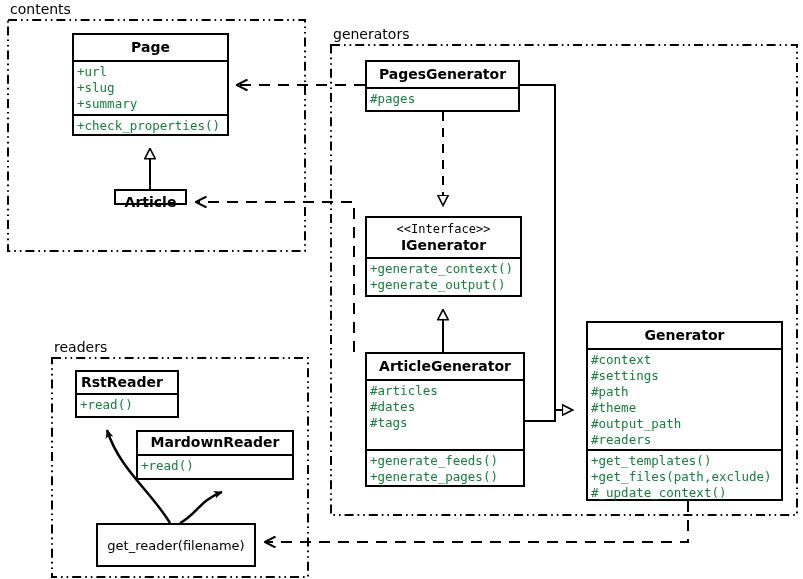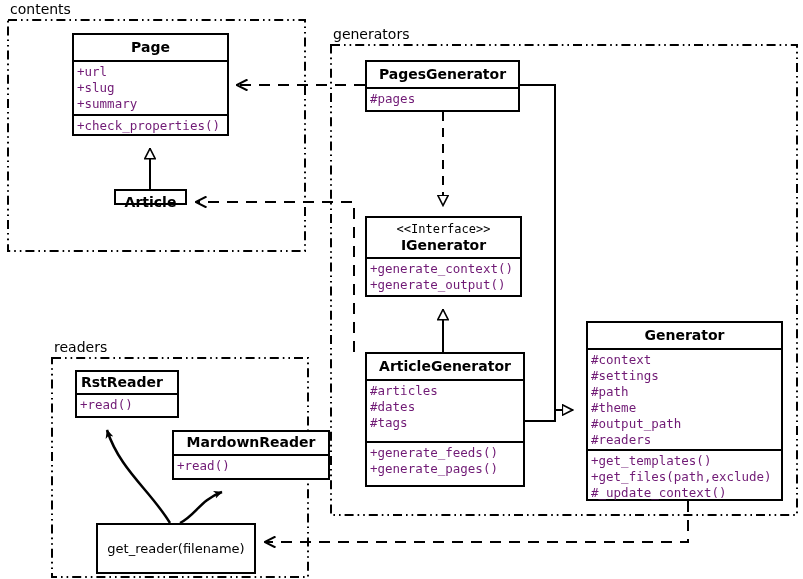--- a/index.html
+++ b/index.html
@@ -50,21 +50,21 @@
   }
   .uml-sep {
     border-top: 2px solid #000;
   }
   .uml-compartment {
     box-sizing: border-box;
     padding: 2px 3px 3px 3px;
     font-family: "DejaVu Sans Mono", monospace;
     font-size: 12.5px;
     line-height: 16px;
-    color: #701a75;
+    color: #15803d;
     white-space: nowrap;
   }
   .uml-compartment div {
     white-space: nowrap;
   }
   .plain-box {
     position: absolute;
     box-sizing: border-box;
     border: 2px solid #000;
     background: #ffffff;
@@ -190,21 +190,21 @@
       <span>IGenerator</span>
     </div>
     <div class="uml-compartment uml-sep">
       <div>+generate_context()</div>
       <div>+generate_output()</div>
     </div>
   </div>
 
   <div class="uml-box" style="left:365px; top:352px; width:160px; height:135px;">
     <div class="uml-title">ArticleGenerator</div>
-    <div class="uml-compartment uml-sep" style="height:62px;">
+    <div class="uml-compartment uml-sep" style="height:70px;">
       <div>#articles</div>
       <div>#dates</div>
       <div>#tags</div>
     </div>
     <div class="uml-compartment uml-sep">
       <div>+generate_feeds()</div>
       <div>+generate_pages()</div>
     </div>
   </div>
 
@@ -225,24 +225,24 @@
     </div>
   </div>
 
   <div class="uml-box" style="left:75px; top:370px; width:104px; height:48px;">
     <div class="uml-title" style="padding:3px 20px 4px 4px;">RstReader</div>
     <div class="uml-compartment uml-sep">
       <div>+read()</div>
     </div>
   </div>
 
-  <div class="uml-box" style="left:136px; top:430px; width:158px; height:50px;margin-left:36px;">
+  <div class="uml-box" style="left:136px; top:430px; width:158px; height:50px;">
     <div class="uml-title" style="padding:3px 4px 5px 4px;">MardownReader</div>
     <div class="uml-compartment uml-sep">
       <div>+read()</div>
     </div>
   </div>
 
-  <div class="plain-box" style="left:96px; top:523px; width:160px; height:51px;">
+  <div class="plain-box" style="left:96px; top:523px; width:160px; height:44px;">
     <span>get_reader(filename)</span>
   </div>
 
 </div>
 
 </body></html>

